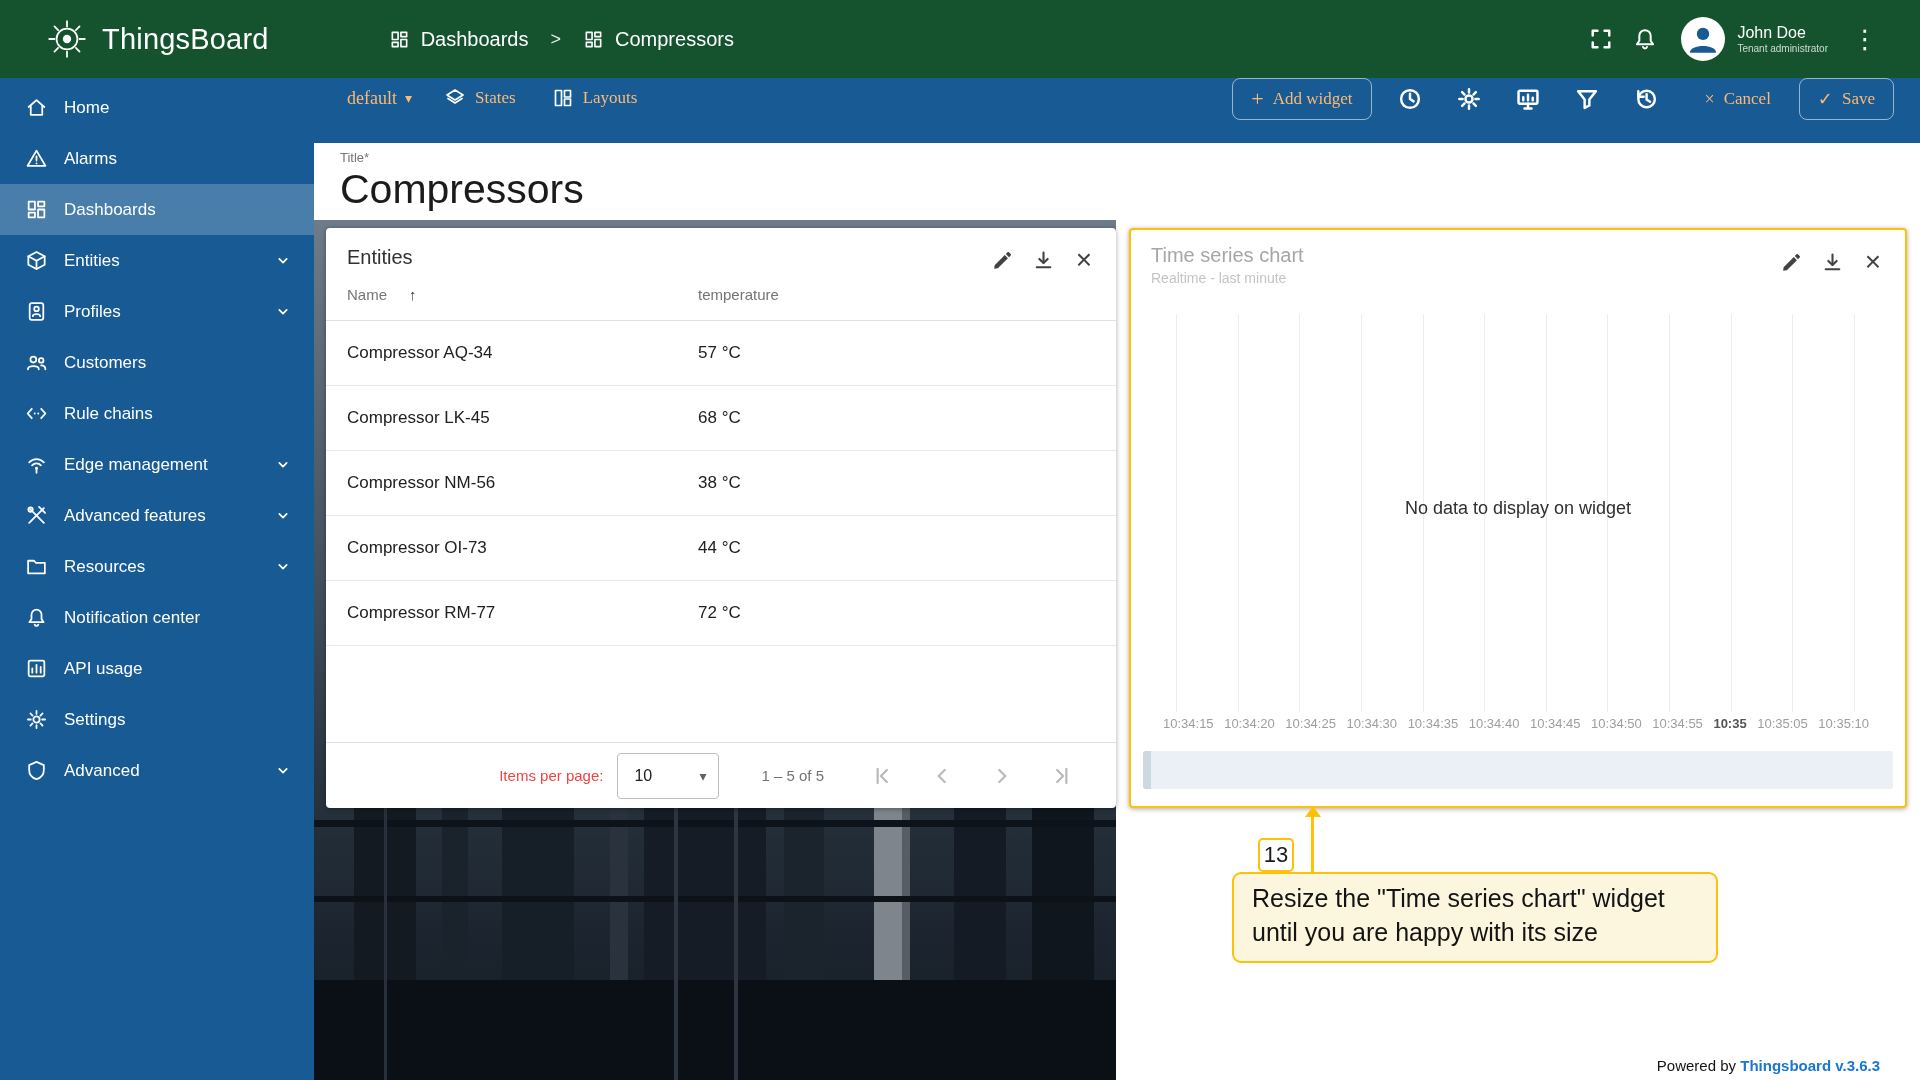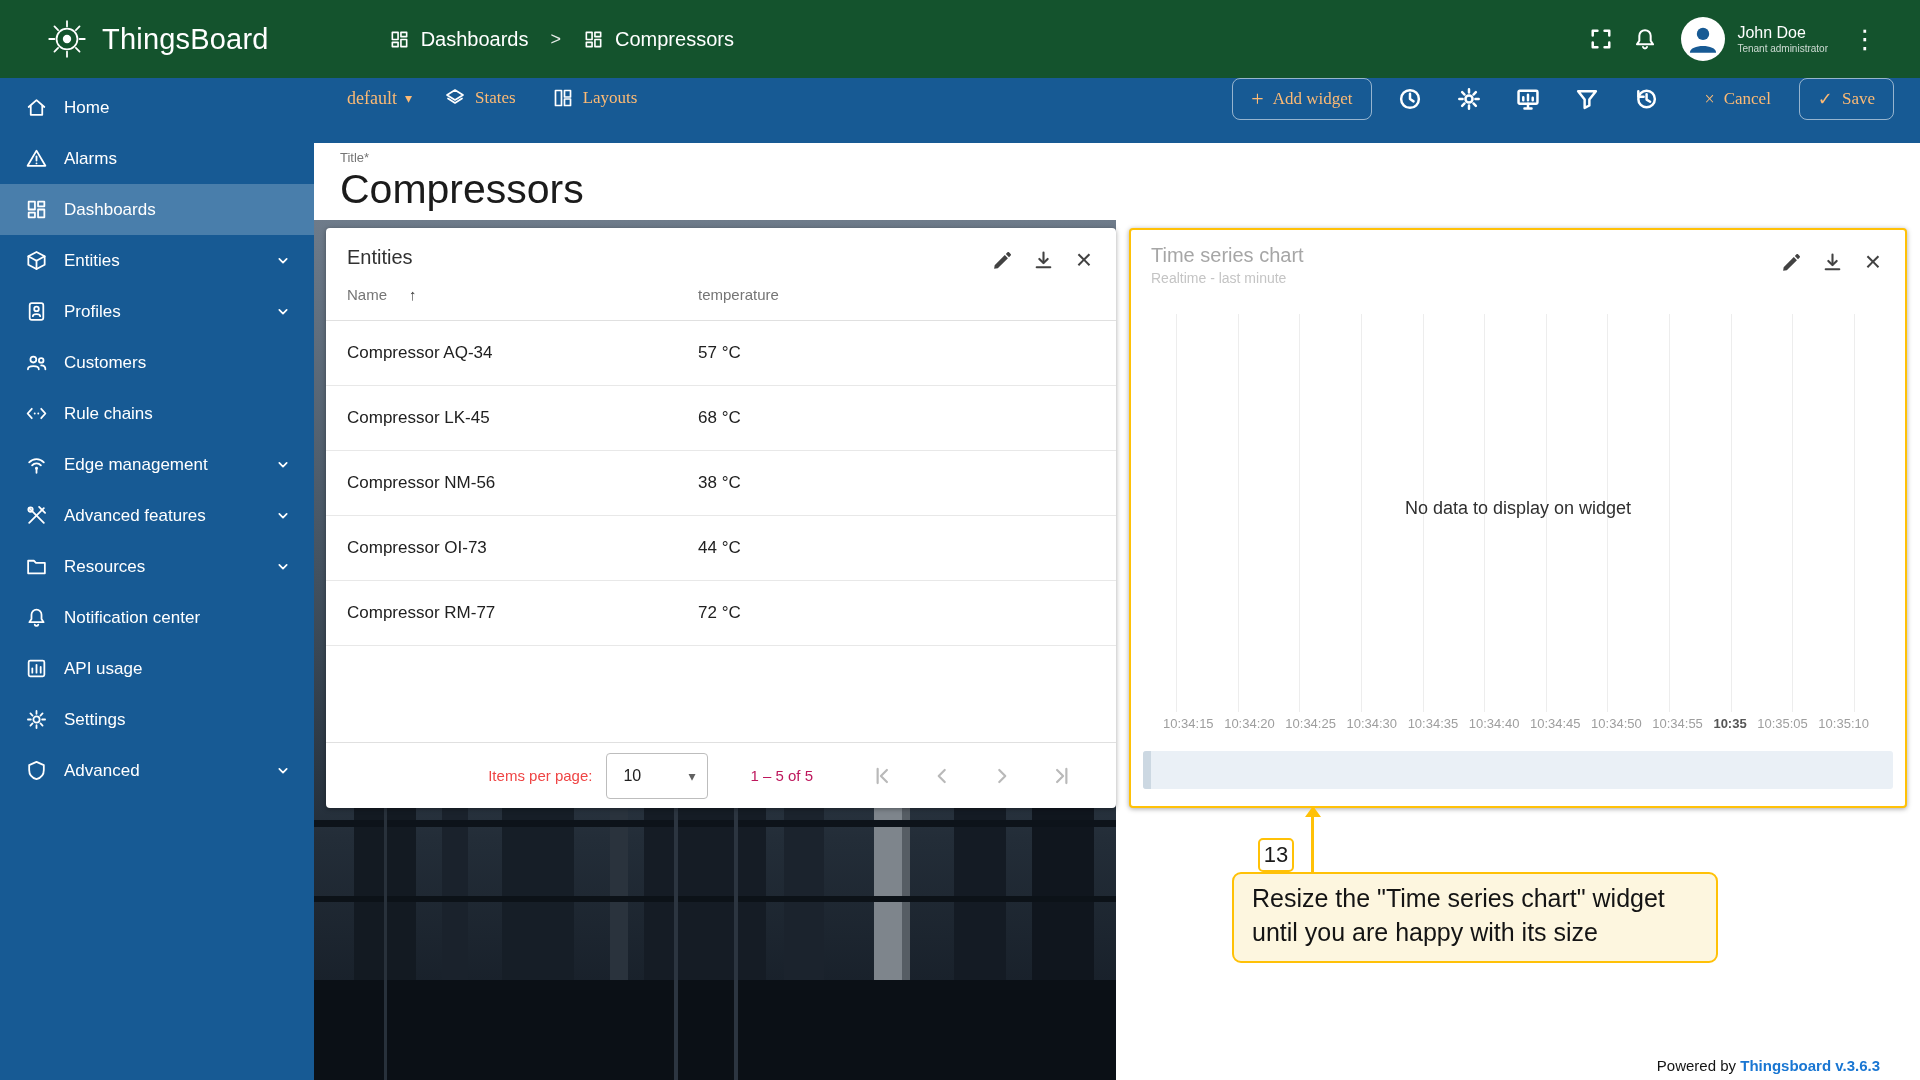--- a/index.html
+++ b/index.html
@@ -92,21 +92,21 @@
     border-bottom:1px solid #e8e8e8; font-size:17px; color:#212121; cursor:pointer; }
   .tcell.name { width:351px; }
   .e-footer { position:absolute; bottom:0; left:0; right:0; height:66px;
     border-top:1px solid #e0e0e0; display:flex; align-items:center; justify-content:flex-end;
     padding-right:36px; color:#616161; font-size:15px; }
   .ipp-label { margin-right:14px; color:#ef4444; }
   .ipp-select { width:102px; height:46px; border:1px solid #bdbdbd; border-radius:4px;
     display:flex; align-items:center; justify-content:space-between; padding:0 12px 0 16px;
     font-size:16px; color:#212121; cursor:pointer; margin-right:42px; }
   .ipp-select .caret-glyph { color:#616161; }
-  .range-label { margin-right:27px; color:#be185d; }
+  .range-label { margin-right:16px; color:#737373; }
   .pg-btn { width:36px; height:36px; display:flex; align-items:center; justify-content:center;
     cursor:pointer; margin-left:24px; }
   .pg-btn svg { width:24px; height:24px; }
 
   .chart { left:815px; top:8px; width:778px; height:580px; border:2px solid #ffc107; }
   .c-title { font-size:20px; font-weight:500; color:#a6a6a6; padding:14px 0 0 20px; }
   .c-subtitle { font-size:14px; color:#c4c4c4; padding:3px 0 0 20px; }
   .gridlines { position:absolute; left:45px; right:50px; top:84px; height:398px;
     display:flex; justify-content:space-between; }
   .gl { width:1px; background:#ededed; }

